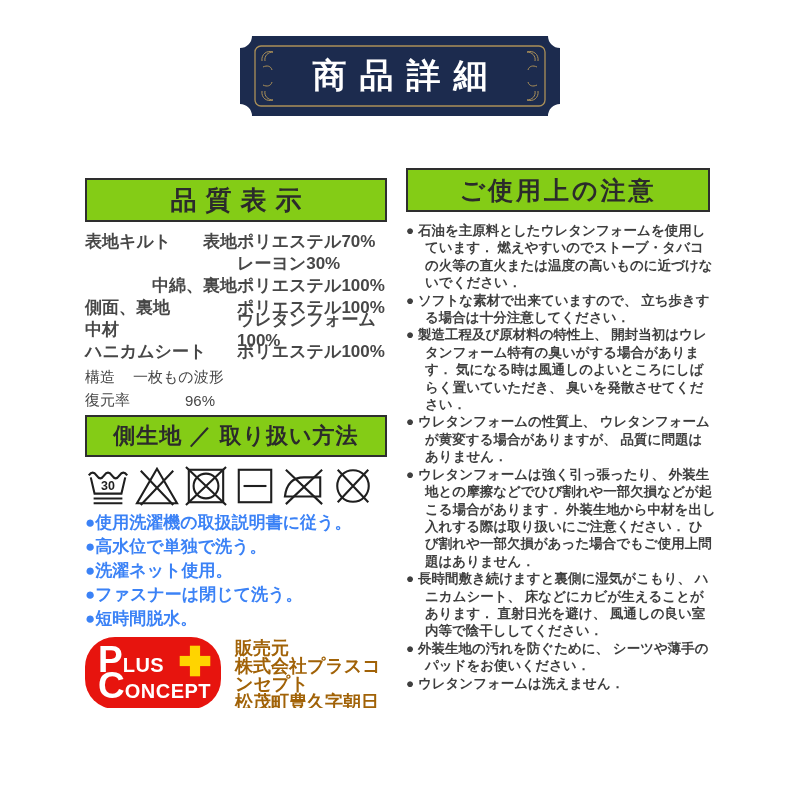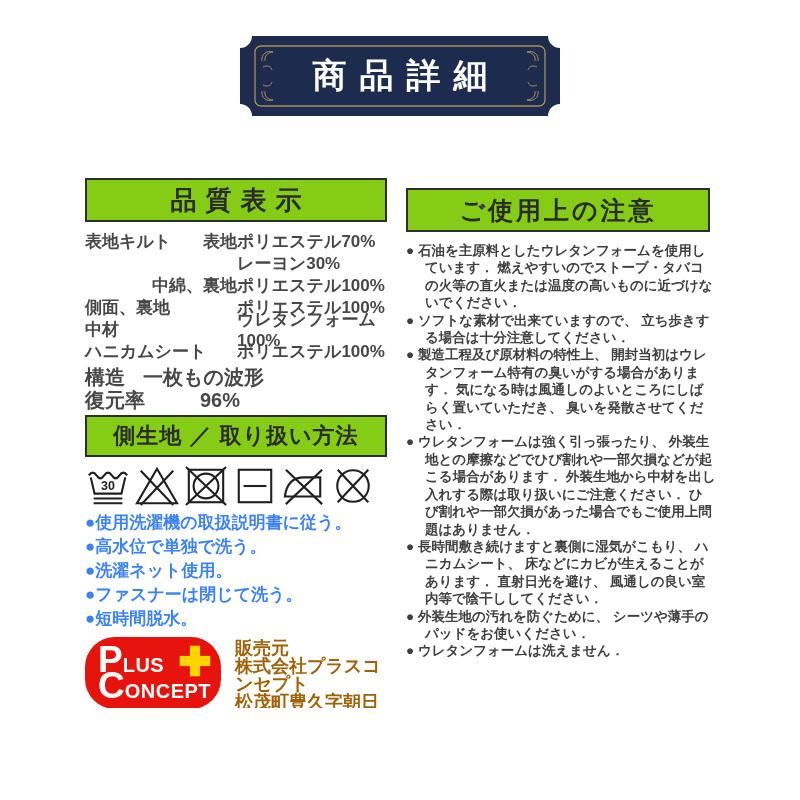--- a/index.html
+++ b/index.html
@@ -21,42 +21,42 @@
     border:2.5px solid #2e2e2e; background:#84cc16; color:#2b2b2b;
     display:flex; align-items:center; justify-content:center; font-weight:bold;
   }
   
   .col-left { position:absolute; left:85px; top:178px; width:302px; color:#474747; }
   .head-box.q { height:44px; font-size:26px; letter-spacing:9px; padding-left:9px; }
   .q-rows { margin-top:8px; font-size:17px; font-weight:bold; }
   .q-row { display:flex; height:22px; align-items:center; }
   .q-labels { width:152px; display:flex; justify-content:space-between; flex:0 0 auto; }
   .q-v { flex:1; }
-  .q-line { font-size:20px; font-weight:bold; height:22px; display:flex; align-items:center; }
+  .q-line { font-size:15px; font-weight:normal; height:22px; display:flex; align-items:center; }
   .q-line.structure { margin-top:4px; }
   .q-line.recovery { margin-top:1px;gap:37px; }
   .q-line .lab { margin-right:18px; }
   .head-box.care { height:42px; font-size:22px; letter-spacing:1px; margin-top:4px; }
   .care-icons { display:flex; gap:3px; margin-top:8px; align-items:center; }
   .care-icons svg { display:block; }
   .care-list { margin-top:4px; font-size:17px; font-weight:bold; line-height:24px; color:#3b82f6; list-style:none; }
   
   .seller { display:flex; margin-top:6px; align-items:flex-start; }
   .logo {
     position:relative; width:136px; height:72px; flex:0 0 auto;
     background:#e7140e; border-radius:30px; color:#fff; font-weight:bold;
   }
   .logo-l1 { position:absolute; left:13px; top:2px; white-space:nowrap; }
   .logo-l2 { position:absolute; left:13px; top:28px; white-space:nowrap; }
   .lg-big { font-size:37px; font-weight:bold; }
   .lg-small { font-size:20px; font-weight:bold; letter-spacing:0.5px;margin-top:36px; }
   .plus-wrap { position:absolute; right:9px; top:7px; }
   .seller-info { margin-left:14px; font-size:18px; font-weight:bold; line-height:18px; color:#a16207; padding-top:2px; }
   
-  .col-right { position:absolute; left:406px; top:188px; width:312px; color:#3f3f3f; }
+  .col-right { position:absolute; left:406px; top:168px; width:312px; color:#3f3f3f; }
   .head-box.n { height:44px; font-size:25px; letter-spacing:3px; width:304px; }
   .notes { margin-top:10px; width:310px; font-size:13.5px; line-height:17.4px; font-weight:600; list-style:none; }
   .note-item { padding-left:19px; text-indent:-19px; }
 </style>
 </head>
 <body>
 
 <div class="page">
 
   <div class="banner">
@@ -216,20 +216,21 @@
   </div>
 
   <div class="col-right">
     <div class="head-box n">
       <span>ご使用上の注意</span>
     </div>
     <ul class="notes">
       <li class="note-item">● 石油を主原料としたウレタンフォームを使用しています． 燃えやすいのでストーブ・タバコの火等の直火または温度の高いものに近づけないでください．</li>
       <li class="note-item">● ソフトな素材で出来ていますので、 立ち歩きする場合は十分注意してください．</li>
       <li class="note-item">● 製造工程及び原材料の特性上、 開封当初はウレタンフォーム特有の臭いがする場合があります． 気になる時は風通しのよいところにしばらく置いていただき、 臭いを発散させてください．</li>
+      <li class="note-item">● ウレタンフォームの性質上、 ウレタンフォームが黄変する場合がありますが、 品質に問題はありません．</li>
       <li class="note-item">● ウレタンフォームは強く引っ張ったり、 外装生地との摩擦などでひび割れや一部欠損などが起こる場合があります． 外装生地から中材を出し入れする際は取り扱いにご注意ください． ひび割れや一部欠損があった場合でもご使用上問題はありません．</li>
       <li class="note-item">● 長時間敷き続けますと裏側に湿気がこもり、 ハニカムシート、 床などにカビが生えることがあります． 直射日光を避け、 風通しの良い室内等で陰干ししてください．</li>
       <li class="note-item">● 外装生地の汚れを防ぐために、 シーツや薄手のパッドをお使いください．</li>
       <li class="note-item">● ウレタンフォームは洗えません．</li>
     </ul>
   </div>
 
 </div>
 
 </body></html>

